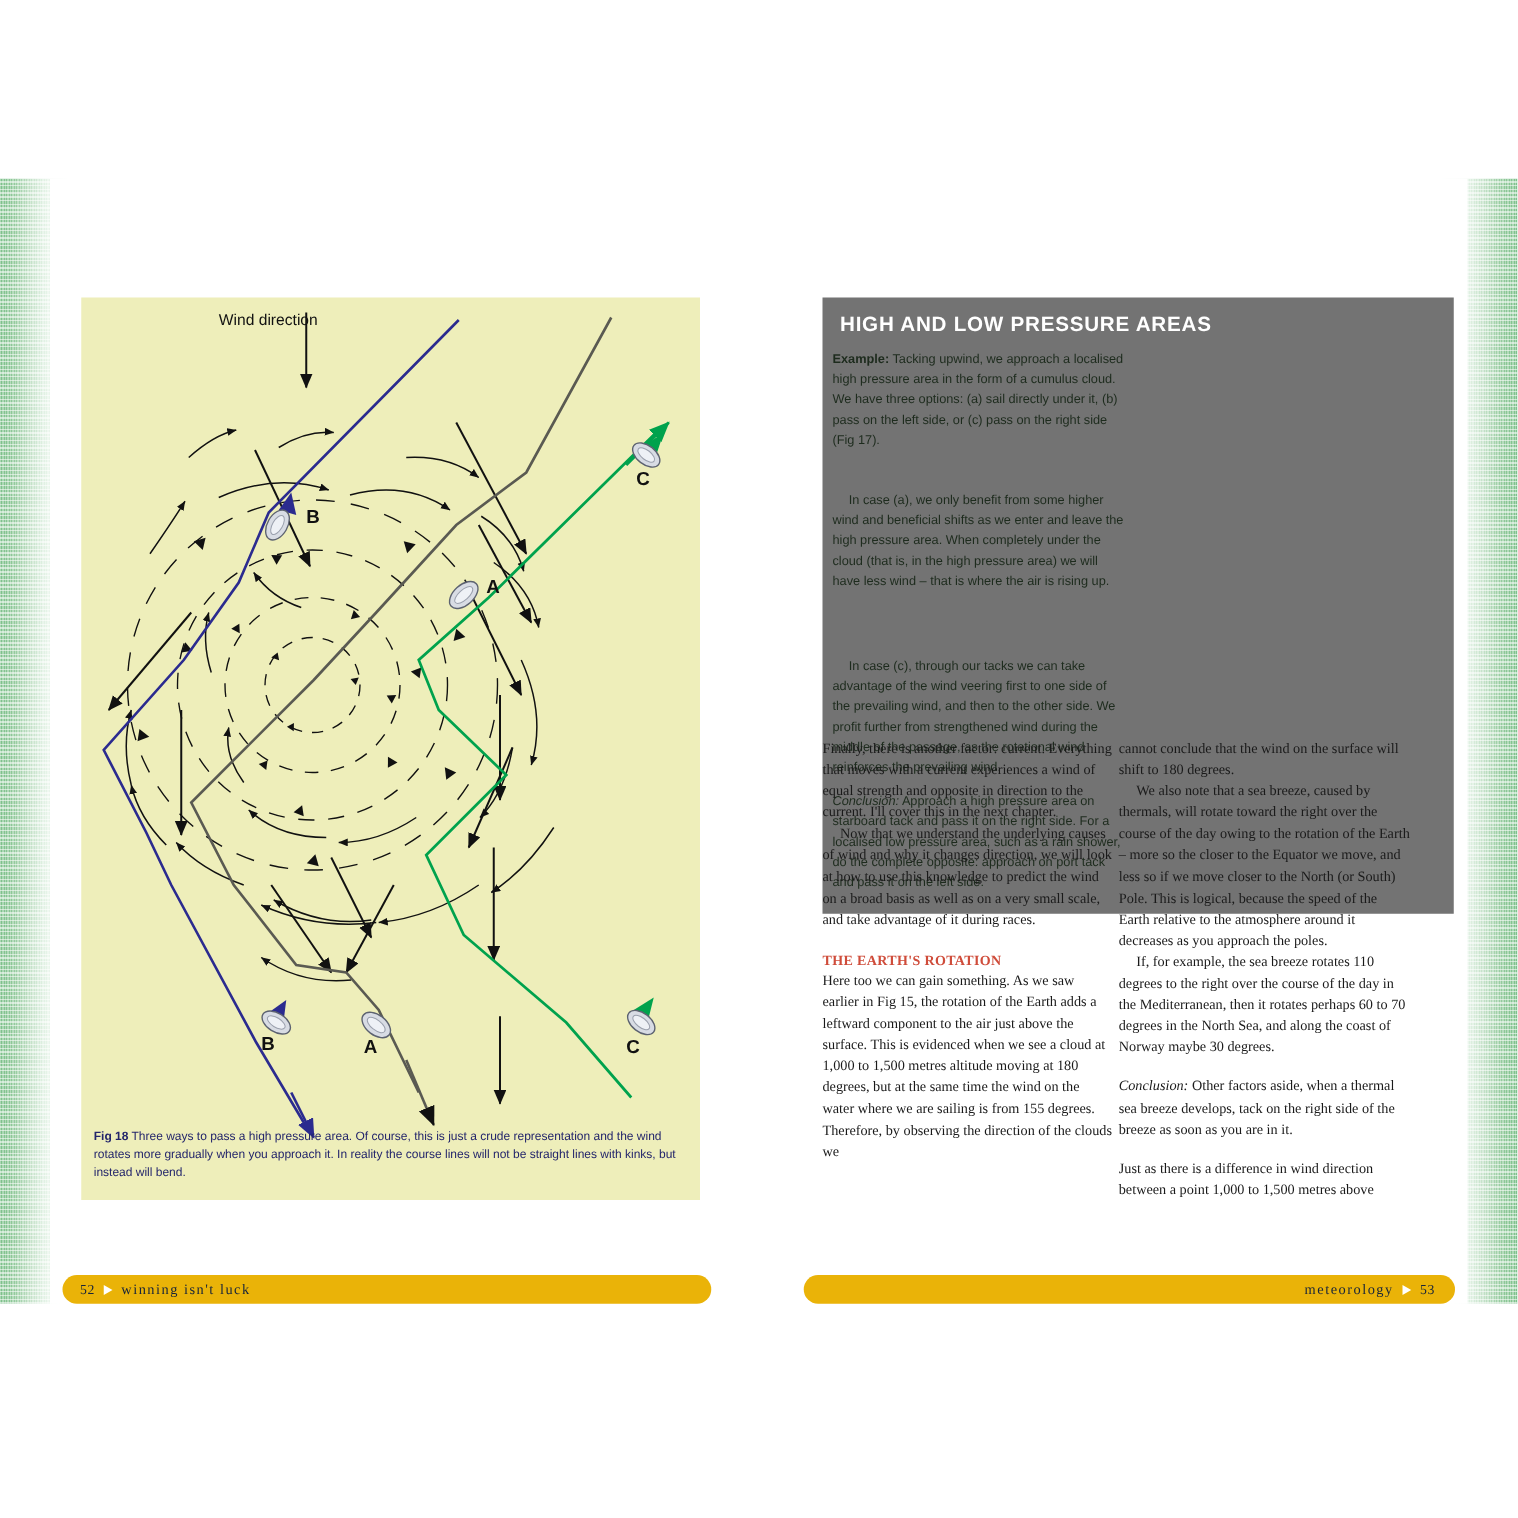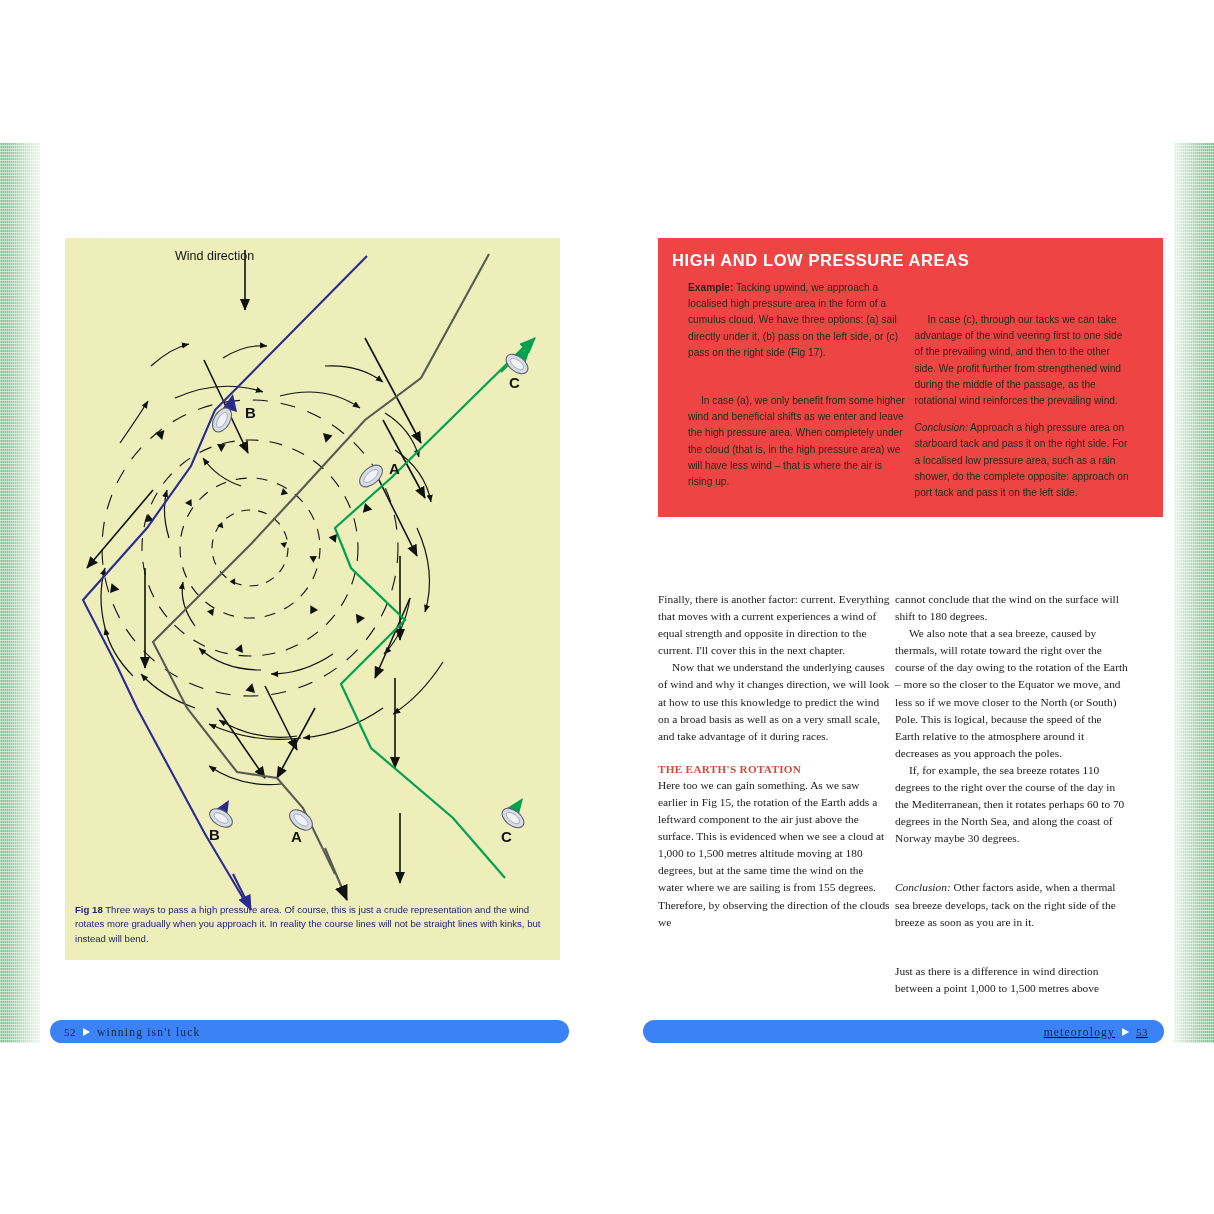--- a/index.html
+++ b/index.html
@@ -51,43 +51,43 @@
   .fig-caption{
     position:absolute;left:10px;right:14px;bottom:14px;
     font-size:9.6px;line-height:14.4px;color:#23256b;
     font-family:"Liberation Sans", sans-serif;
   }
   .fig-caption b{font-weight:bold;}
 
   
   .footer-bar{
     position:absolute;bottom:0;height:23px;border-radius:12px;
-    background:#3b82f6;display:flex;align-items:center;
+    background:#eab308;display:flex;align-items:center;
   }
   .footer-left{left:10px;width:505px;padding-left:14px;justify-content:flex-start;}
-  .footer-right{right:10px;width:505px;padding-right:16px;justify-content:flex-end;text-decoration:underline;}
+  .footer-right{right:10px;width:505px;padding-right:16px;justify-content:flex-end;}
   .footer-txt{
     font-family:"Liberation Serif", serif;
     font-size:11.5px;color:#17243a;letter-spacing:1.2px;
   }
   .footer-num{font-size:11px;letter-spacing:.5px;}
   .tri{display:inline-block;width:0;height:0;
        border-top:4.5px solid transparent;border-bottom:4.5px solid transparent;
        border-left:7px solid #ffffff;margin:0 7px;vertical-align:middle;}
 
   
   .callout{
     position:absolute;left:29px;top:95px;width:505px;
-    background:#ef4444;padding:0 0 16px 0;
+    background:#737373;padding:0 0 16px 0;
   }
   .callout-title{
     font-size:16.5px;font-weight:bold;color:#ffffff;letter-spacing:.6px;
     padding:13px 0 10px 14px;
   }
-  .callout-cols{display:flex;gap:8px;padding:0 30px;}
+  .callout-cols{display:flex;gap:20px;padding:0 8px;flex-direction:column;}
   .callout-col{width:233px;}
   .callout p{
     margin:0 0 0 0;font-size:10.2px;line-height:16.2px;color:#1d2b1d;
     font-family:"Liberation Sans", sans-serif;text-align:left;
   }
   .callout p.ind{text-indent:13px;margin-top:32px;}
   .callout p.gap{margin-top:11px;}
   .callout b{font-weight:bold;}
   .callout i{font-style:italic;}
 
@@ -95,21 +95,21 @@
   .body-cols{
     position:absolute;left:29px;top:448px;width:505px;
     display:flex;gap:4px;
   }
   .body-col{width:233px;}
   .body-col p{
     margin:0;font-family:"Liberation Serif", serif;
     font-size:11.4px;line-height:17.1px;color:#1a1a1a;
   }
   .body-col p.ind{text-indent:14px;}
-  .body-col p.gap{margin-top:32px;}
+  .body-col p.gap{margin-top:14px;}
   .body-col i{font-style:italic;}
   .sec-head{
     font-family:Liberation Serif, serif;
     font-size:11.2px;font-weight:bold;color:#cf4c3a;
     letter-spacing:.3px;margin:18px 0 2px 0;
   }
 </style>
 </head>
 <body>
 

